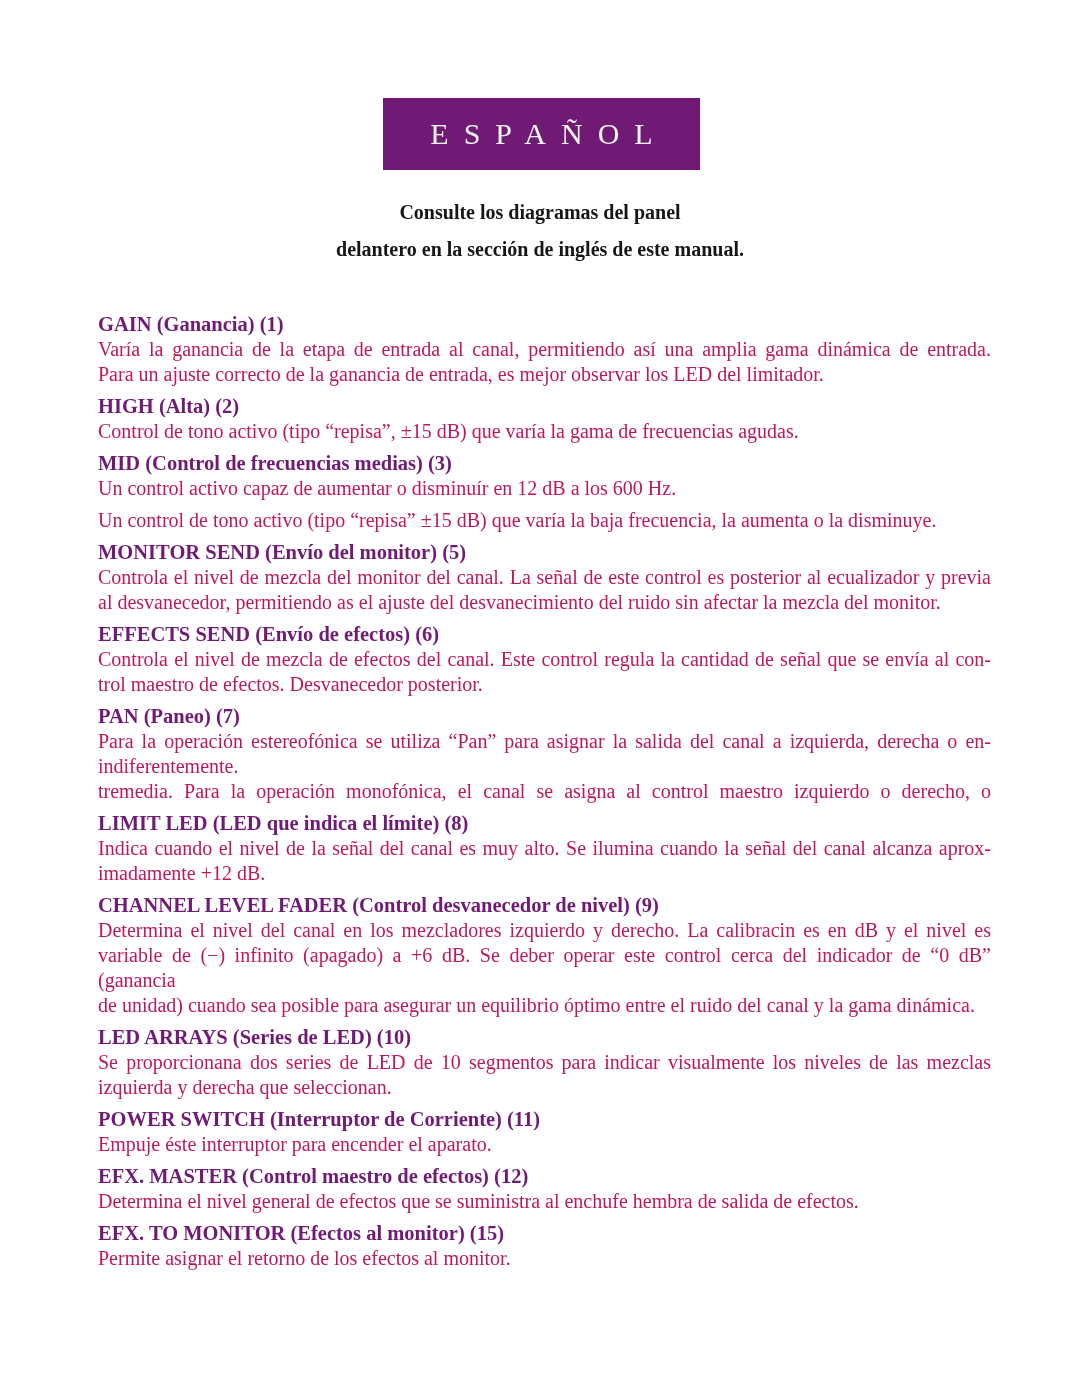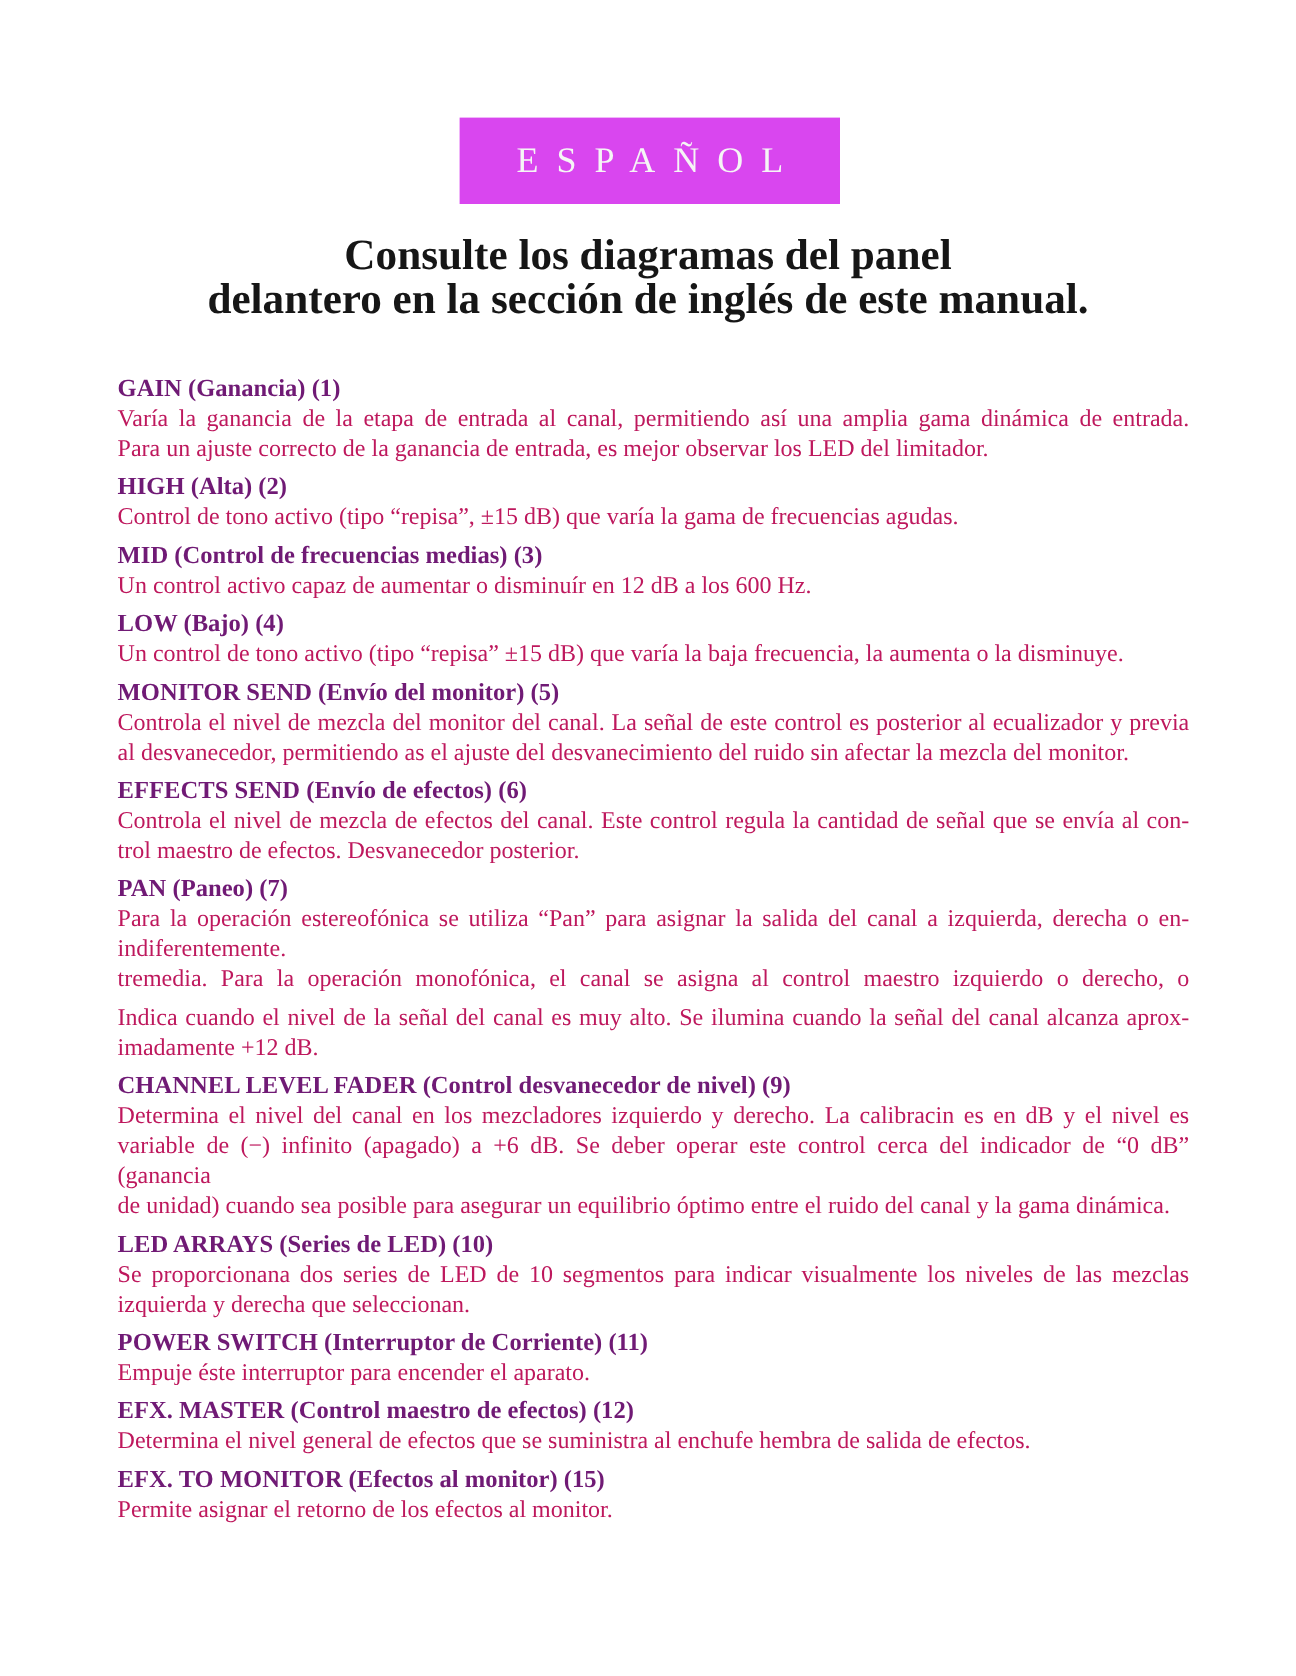--- a/index.html
+++ b/index.html
@@ -14,38 +14,38 @@
     font-family: "Liberation Serif", serif;
     color: #1b1b1b;
     overflow: hidden;
   }
   .language-banner {
     position: absolute;
     left: 383px;
     top: 98px;
     width: 317px;
     height: 72px;
-    background: #d946ef;
+    background: #701a75;
     color: #f5f5f5;
     display: flex;
     align-items: center;
     justify-content: center;
     font-size: 30px;
     letter-spacing: 15px;
     text-indent: 15px; 
     font-weight: 500;
   }
   .page-title {
     position: absolute;
     top: 194px;
     left: 0;
     width: 100%;
     text-align: center;
     font-weight: bold;
-    font-size: 36px;
+    font-size: 20px;
     line-height: 37px;
     color: #161616;
   }
   .content {
     position: absolute;
     left: 98px;
     top: 312px;
     width: 893px;
   }
   .manual-section {
@@ -100,21 +100,20 @@
   </section>
 
   <section class="manual-section">
     <h2 class="section-heading">MID (Control de frecuencias medias) (3)</h2>
     <div class="section-body">
         <p class="line last">Un control activo capaz de aumentar o disminuír en 12 dB a los 600 Hz.</p>
       </div>
   </section>
 
   <section class="manual-section">
-    <h2 class="section-heading">LOW (Bajo) (4)</h2>
     <div class="section-body">
         <p class="line last">Un control de tono activo (tipo “repisa” ±15 dB) que varía la baja frecuencia, la aumenta o la disminuye.</p>
       </div>
   </section>
 
   <section class="manual-section">
     <h2 class="section-heading">MONITOR SEND (Envío del monitor) (5)</h2>
     <div class="section-body">
         <p class="line">Controla el nivel de mezcla del monitor del canal. La señal de este control es posterior al ecualizador y previa</p>
         <p class="line last">al desvanecedor, permitiendo as el ajuste del desvanecimiento del ruido sin afectar la mezcla del monitor.</p>
@@ -132,20 +131,21 @@
   <section class="manual-section">
     <h2 class="section-heading">PAN (Paneo) (7)</h2>
     <div class="section-body">
         <p class="line">Para la operación estereofónica se utiliza “Pan” para asignar la salida del canal a izquierda, derecha o en-</p>
         <p class="line last">indiferentemente.</p>
         <p class="line">tremedia. Para la operación monofónica, el canal se asigna al control maestro izquierdo o derecho, o</p>
       </div>
   </section>
 
   <section class="manual-section">
+    <h2 class="section-heading">LIMIT LED (LED que indica el límite) (8)</h2>
     <div class="section-body">
         <p class="line">Indica cuando el nivel de la señal del canal es muy alto. Se ilumina cuando la señal del canal alcanza aprox-</p>
         <p class="line last">imadamente +12 dB.</p>
       </div>
   </section>
 
   <section class="manual-section">
     <h2 class="section-heading">CHANNEL LEVEL FADER (Control desvanecedor de nivel) (9)</h2>
     <div class="section-body">
         <p class="line">Determina el nivel del canal en los mezcladores izquierdo y derecho. La calibracin es en dB y el nivel es</p>

